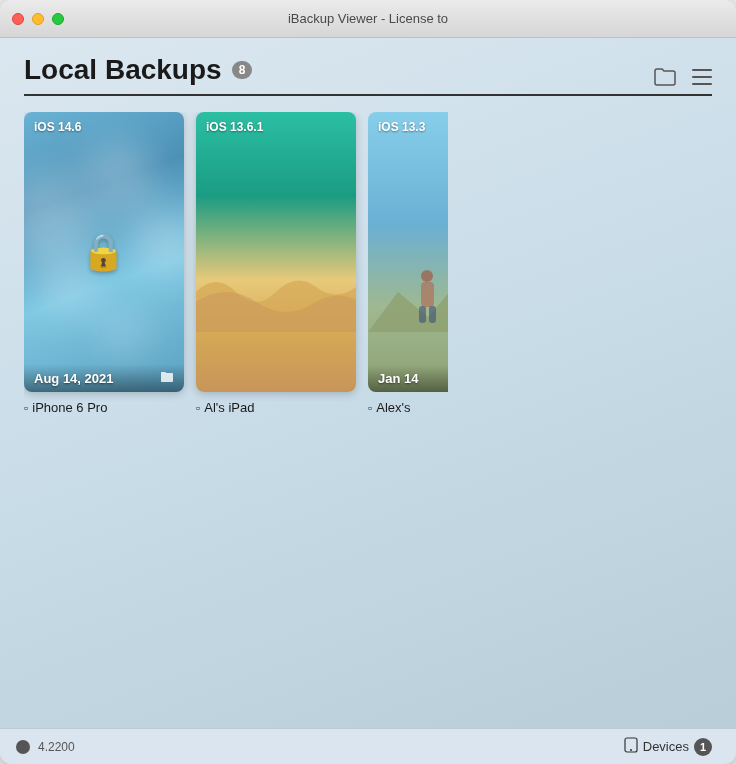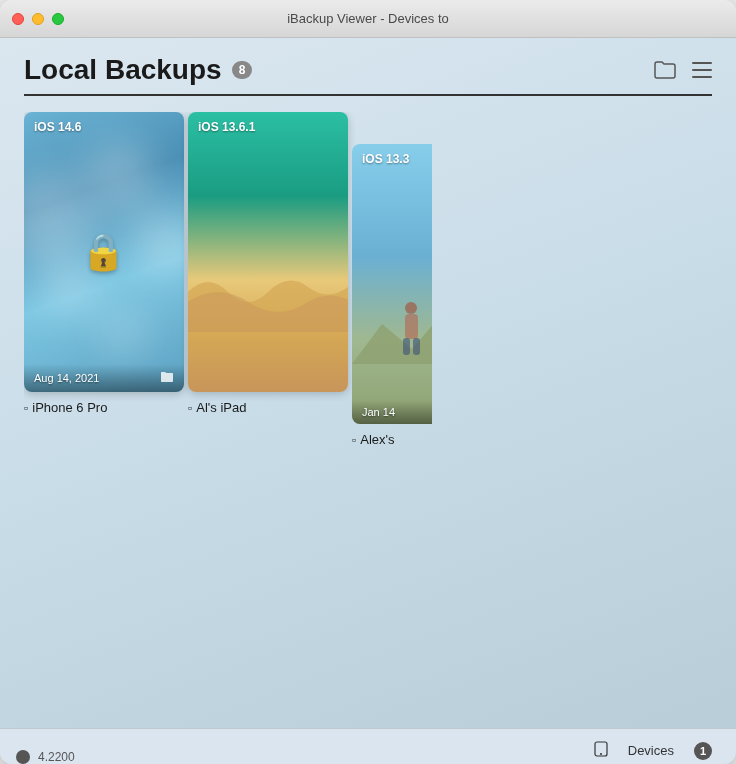--- a/index.html
+++ b/index.html
@@ -57,21 +57,21 @@
     .title-bar-text {
       font-size: 13px;
       font-weight: 500;
       color: #4a4a4a;
     }
 
     
     .header {
       padding: 16px 24px 0 24px;
       display: flex;
-      align-items: center;
+      align-items: flex-end;
       justify-content: space-between;
       flex-shrink: 0;
     }
 
     .header-left {
       display: flex;
       align-items: center;
       gap: 10px;
     }
 
@@ -116,21 +116,21 @@
     .main-content {
       flex: 1;
       padding: 16px 24px;
       overflow: hidden;
       display: flex;
       flex-direction: column;
     }
 
     .backups-grid {
       display: flex;
-      gap: 4px;
+      gap: 12px;
       overflow-x: hidden;
     }
 
     
     .backup-card {
       width: 160px;
       flex-shrink: 0;
       cursor: pointer;
     }
 
@@ -201,22 +201,22 @@
       right: 0;
       padding: 6px 10px;
       background: linear-gradient(to top, rgba(0,0,0,0.4), transparent);
       display: flex;
       align-items: center;
       justify-content: space-between;
     }
 
     .card-date {
       color: white;
-      font-size: 11px;
-      font-weight: 400;
+      font-size: 13px;
+      font-weight: 700;
       text-shadow: 0 1px 2px rgba(0,0,0,0.5);
     }
 
     .card-folder-icon {
       color: white;
       font-size: 14px;
       opacity: 0.9;
     }
 
     .card-label {
@@ -240,30 +240,29 @@
       flex-shrink: 0;
       overflow: hidden;
     }
 
     .card-image-container-partial {
       width: 80px;
       height: 280px;
       border-radius: 8px 0 0 8px;
       overflow: hidden;
       position: relative;
-      margin-top: 32px;
     }
 
     
     .status-bar {
       height: 36px;
       background: rgba(220, 230, 240, 0.95);
       border-top: 1px solid #c0c8d0;
       display: flex;
-      align-items: flex-end;
+      align-items: center;
       justify-content: space-between;
       padding: 0 16px;
       flex-shrink: 0;
     }
 
     .status-left {
       display: flex;
       align-items: center;
       gap: 8px;
     }
@@ -283,21 +282,21 @@
 
     .status-right {
       display: flex;
       align-items: center;
       gap: 6px;
     }
 
     .devices-btn {
       display: flex;
       align-items: center;
-      gap: 20px;
+      gap: 5px;
       background: none;
       border: none;
       cursor: pointer;
       padding: 4px 8px;
       border-radius: 6px;
     }
 
     .devices-label {
       font-size: 13px;
       color: #333;
@@ -321,21 +320,21 @@
 <body>
 
 <div class="window">
 
   <div class="title-bar">
     <div class="traffic-lights">
       <div class="traffic-light close"></div>
       <div class="traffic-light minimize"></div>
       <div class="traffic-light maximize"></div>
     </div>
-    <span class="title-bar-text">iBackup Viewer - Devices to</span>
+    <span class="title-bar-text">iBackup Viewer - License to</span>
   </div>
 
   <div class="header">
     <div class="header-left">
       <span class="header-title">Local Backups</span>
       <span class="badge">8</span>
     </div>
     <div class="header-actions">
       <button class="header-icon-btn">
         <svg width="22" height="18" viewBox="0 0 22 18" fill="none" xmlns="http://www.w3.org/2000/svg">

